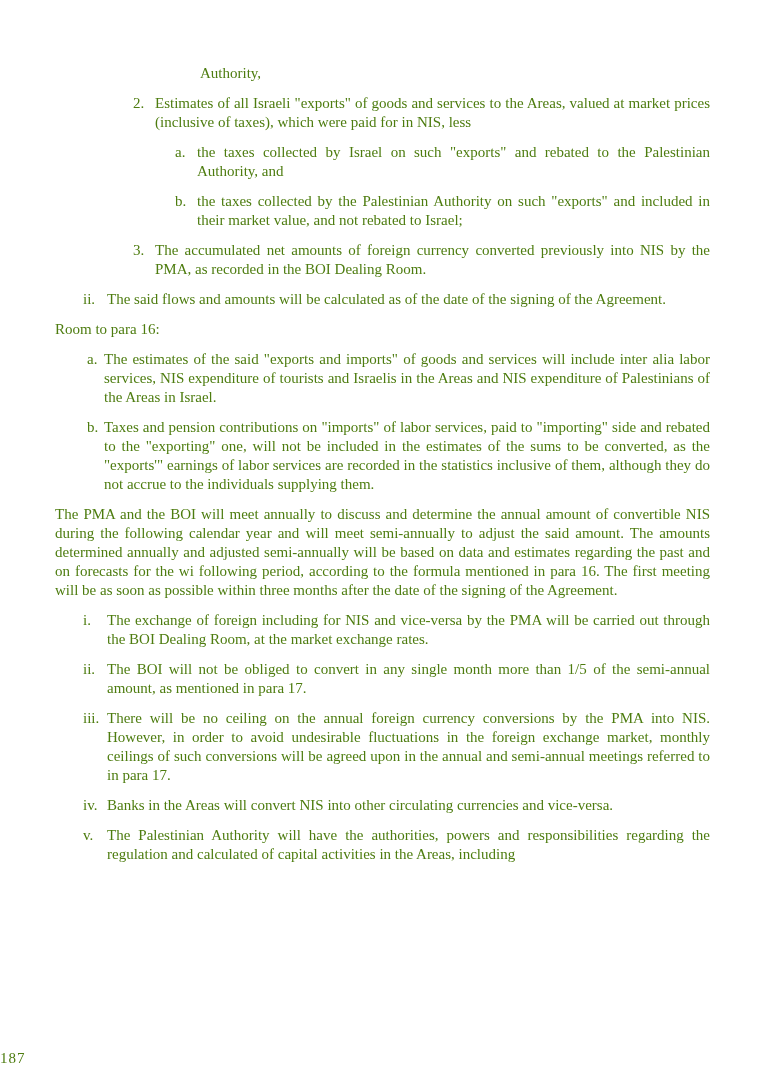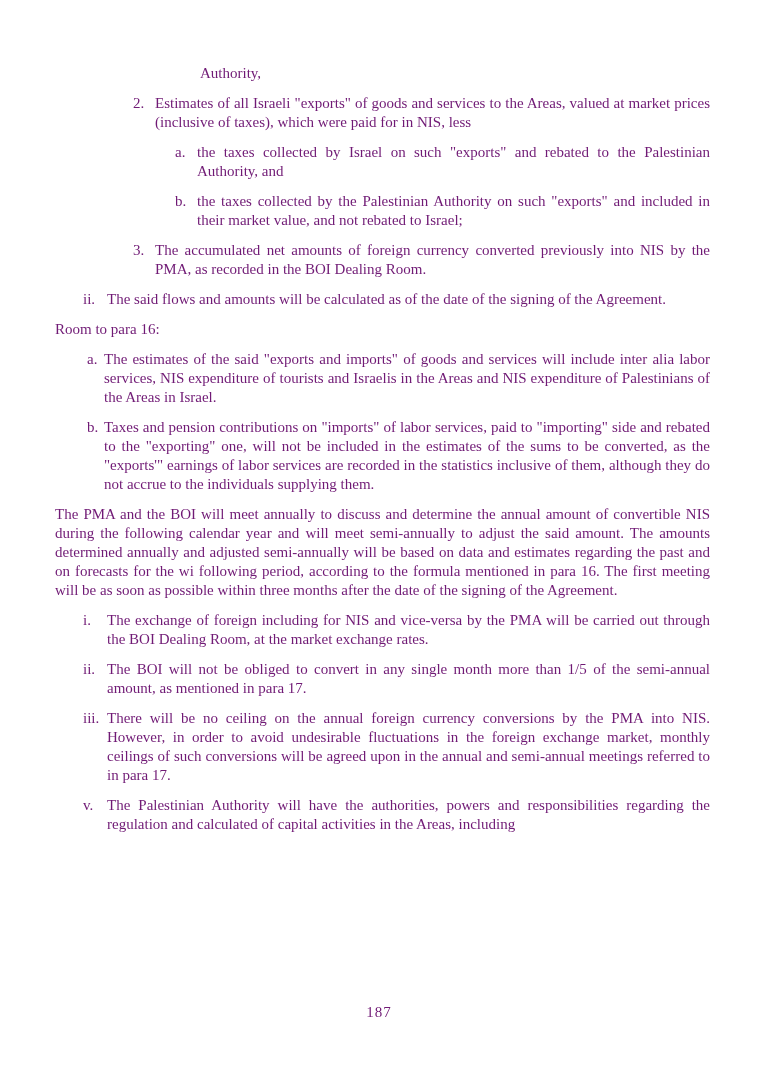--- a/index.html
+++ b/index.html
@@ -2,21 +2,21 @@
 <html><head>
 <meta charset="utf-8">
 <style>
   * { margin: 0; padding: 0; box-sizing: border-box; }
   html, body { background: #ffffff; }
   .page {
     position: relative;
     width: 758px;
     height: 1078px;
     background: #ffffff;
-    color: #701a75;
+    color: #4d7c0f;
     font-family: "Liberation Serif", "DejaVu Serif", serif;
     font-size: 15px;
     line-height: 19px;
     padding: 64px 48px 0 55px;
     overflow: hidden;
   }
   .block { margin-bottom: 11px; }
   .hang { display: flex; }
   .hang .marker { flex: 0 0 24px; }
   .hang .marker.mw17 { flex-basis: 17px; }
@@ -28,24 +28,24 @@
   .ind0      { margin-left: 0; }
   .ind-roman { margin-left: 28px; justify-content: space-between; }
   .ind-note  { margin-left: 32px; }
   .ind-num   { margin-left: 78px; }
   .ind-word  { margin-left: 100px; }
   .ind-sub   { margin-left: 120px; }
   .ind-auth  { margin-left: 145px; }
 
   .page-number {
     position: absolute;
-    top: 1003px;
+    top: 1049px;
     left: 0;
     right: 0;
-    text-align: center;
+    text-align: left;
     letter-spacing: 1px;
   }
 </style>
 </head>
 <body>
 
 <div class="page">
 
   <div class="block ind-auth">
     <span>Authority,</span>
@@ -104,20 +104,24 @@
   <div class="block ind-roman hang">
     <span class="marker">ii.</span>
     <span class="text just">The BOI will not be obliged to convert in any single month more than 1/5 of the semi-annual amount, as mentioned in para 17.</span>
   </div>
 
   <div class="block ind-roman hang">
     <span class="marker">iii.</span>
     <span class="text just">There will be no ceiling on the annual foreign currency conversions by the PMA into NIS. However, in order to avoid undesirable fluctuations in the foreign exchange market, monthly ceilings of such conversions will be agreed upon in the annual and semi-annual meetings referred to in para 17.</span>
   </div>
 
+  <div class="block ind-roman hang">
+    <span class="marker">iv.</span>
+    <span class="text just">Banks in the Areas will convert NIS into other circulating currencies and vice-versa.</span>
+  </div>
 
   <div class="block ind-roman hang">
     <span class="marker">v.</span>
     <span class="text just">The Palestinian Authority will have the authorities, powers and responsibilities regarding the regulation and calculated of capital activities in the Areas, including</span>
   </div>
 
   <div class="page-number">187</div>
 
 </div>
 

